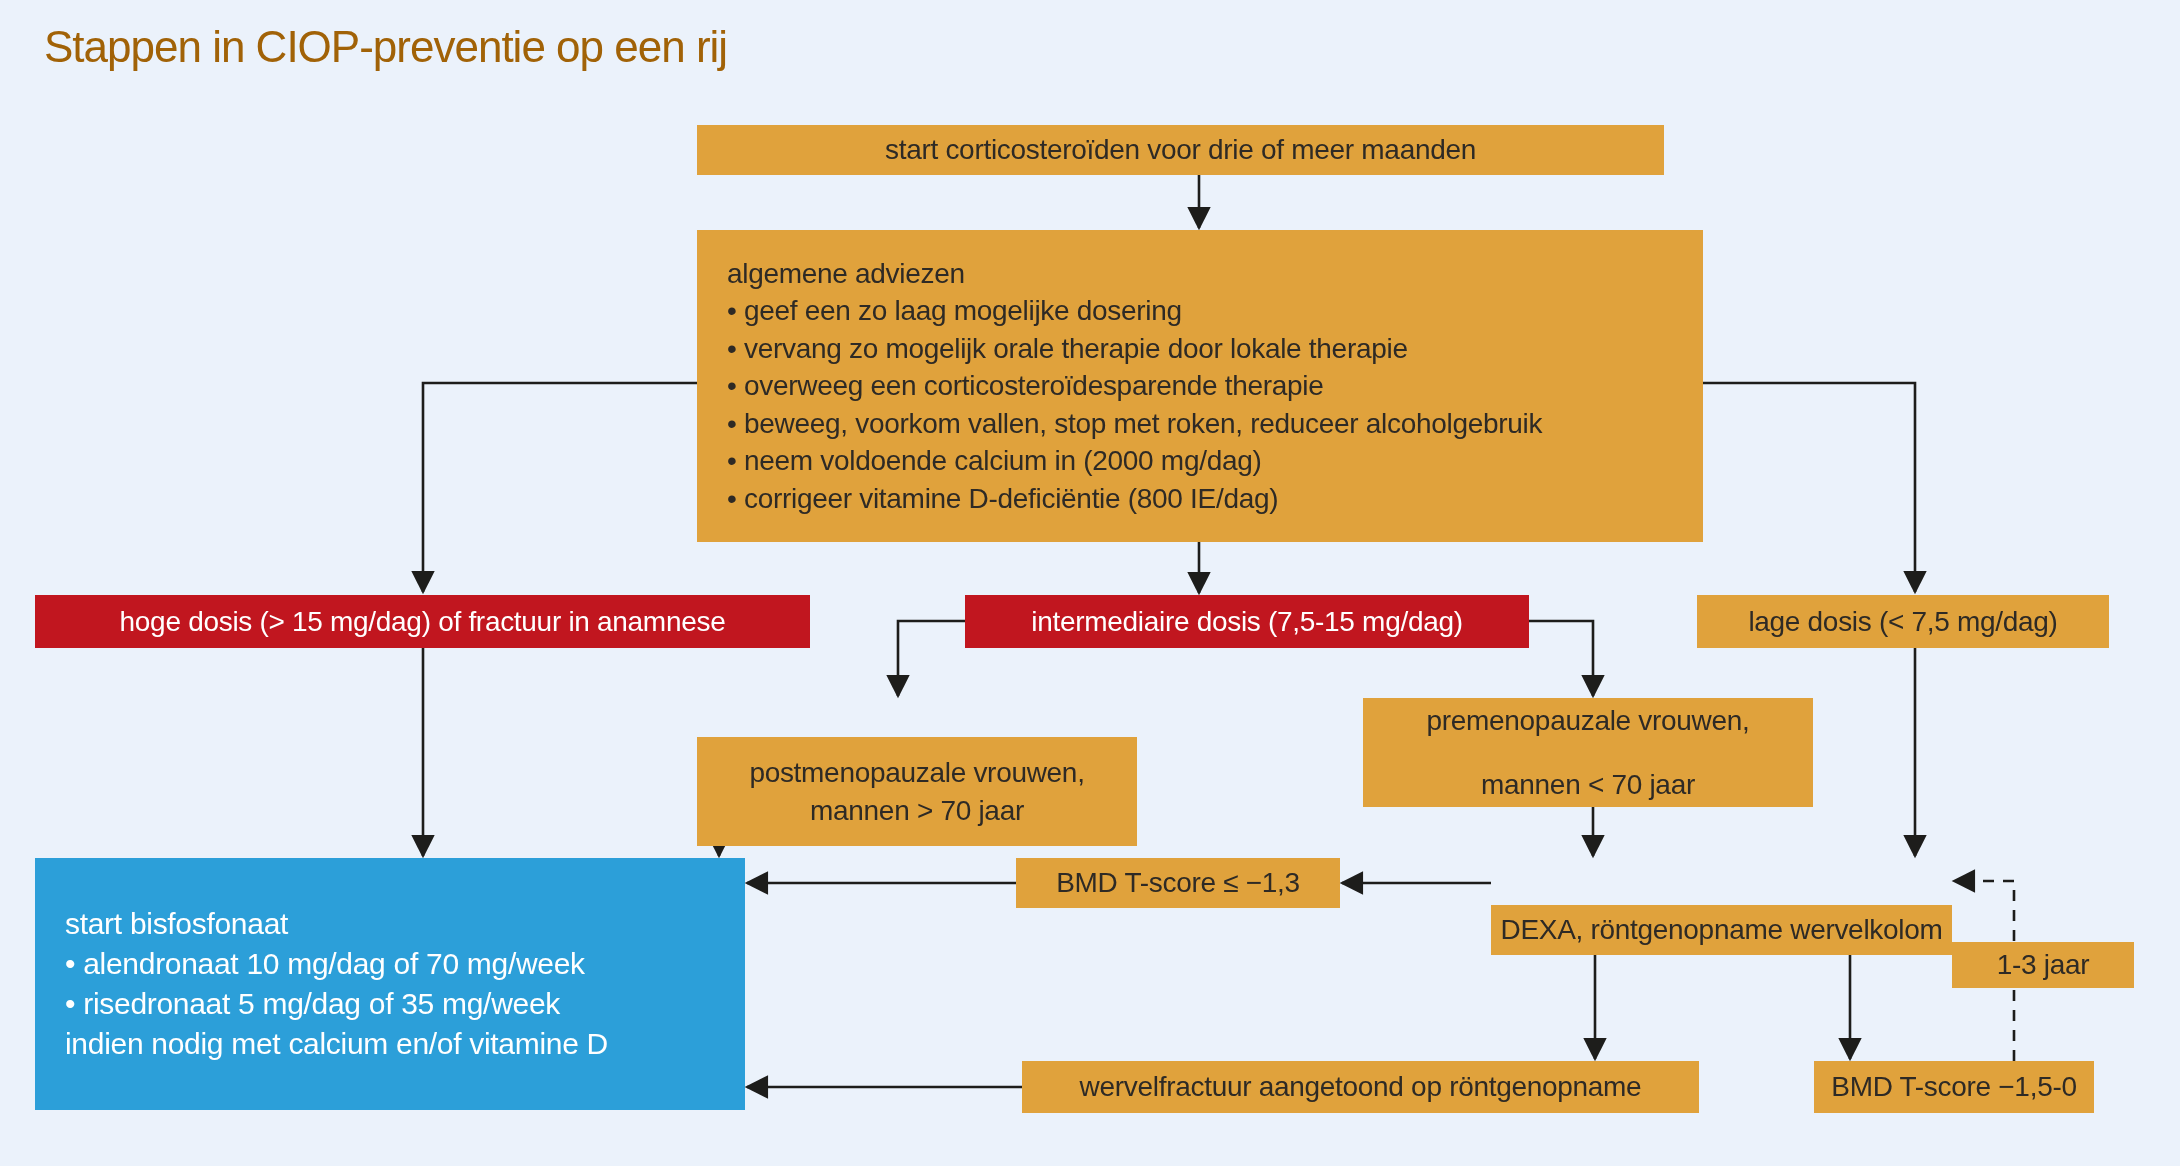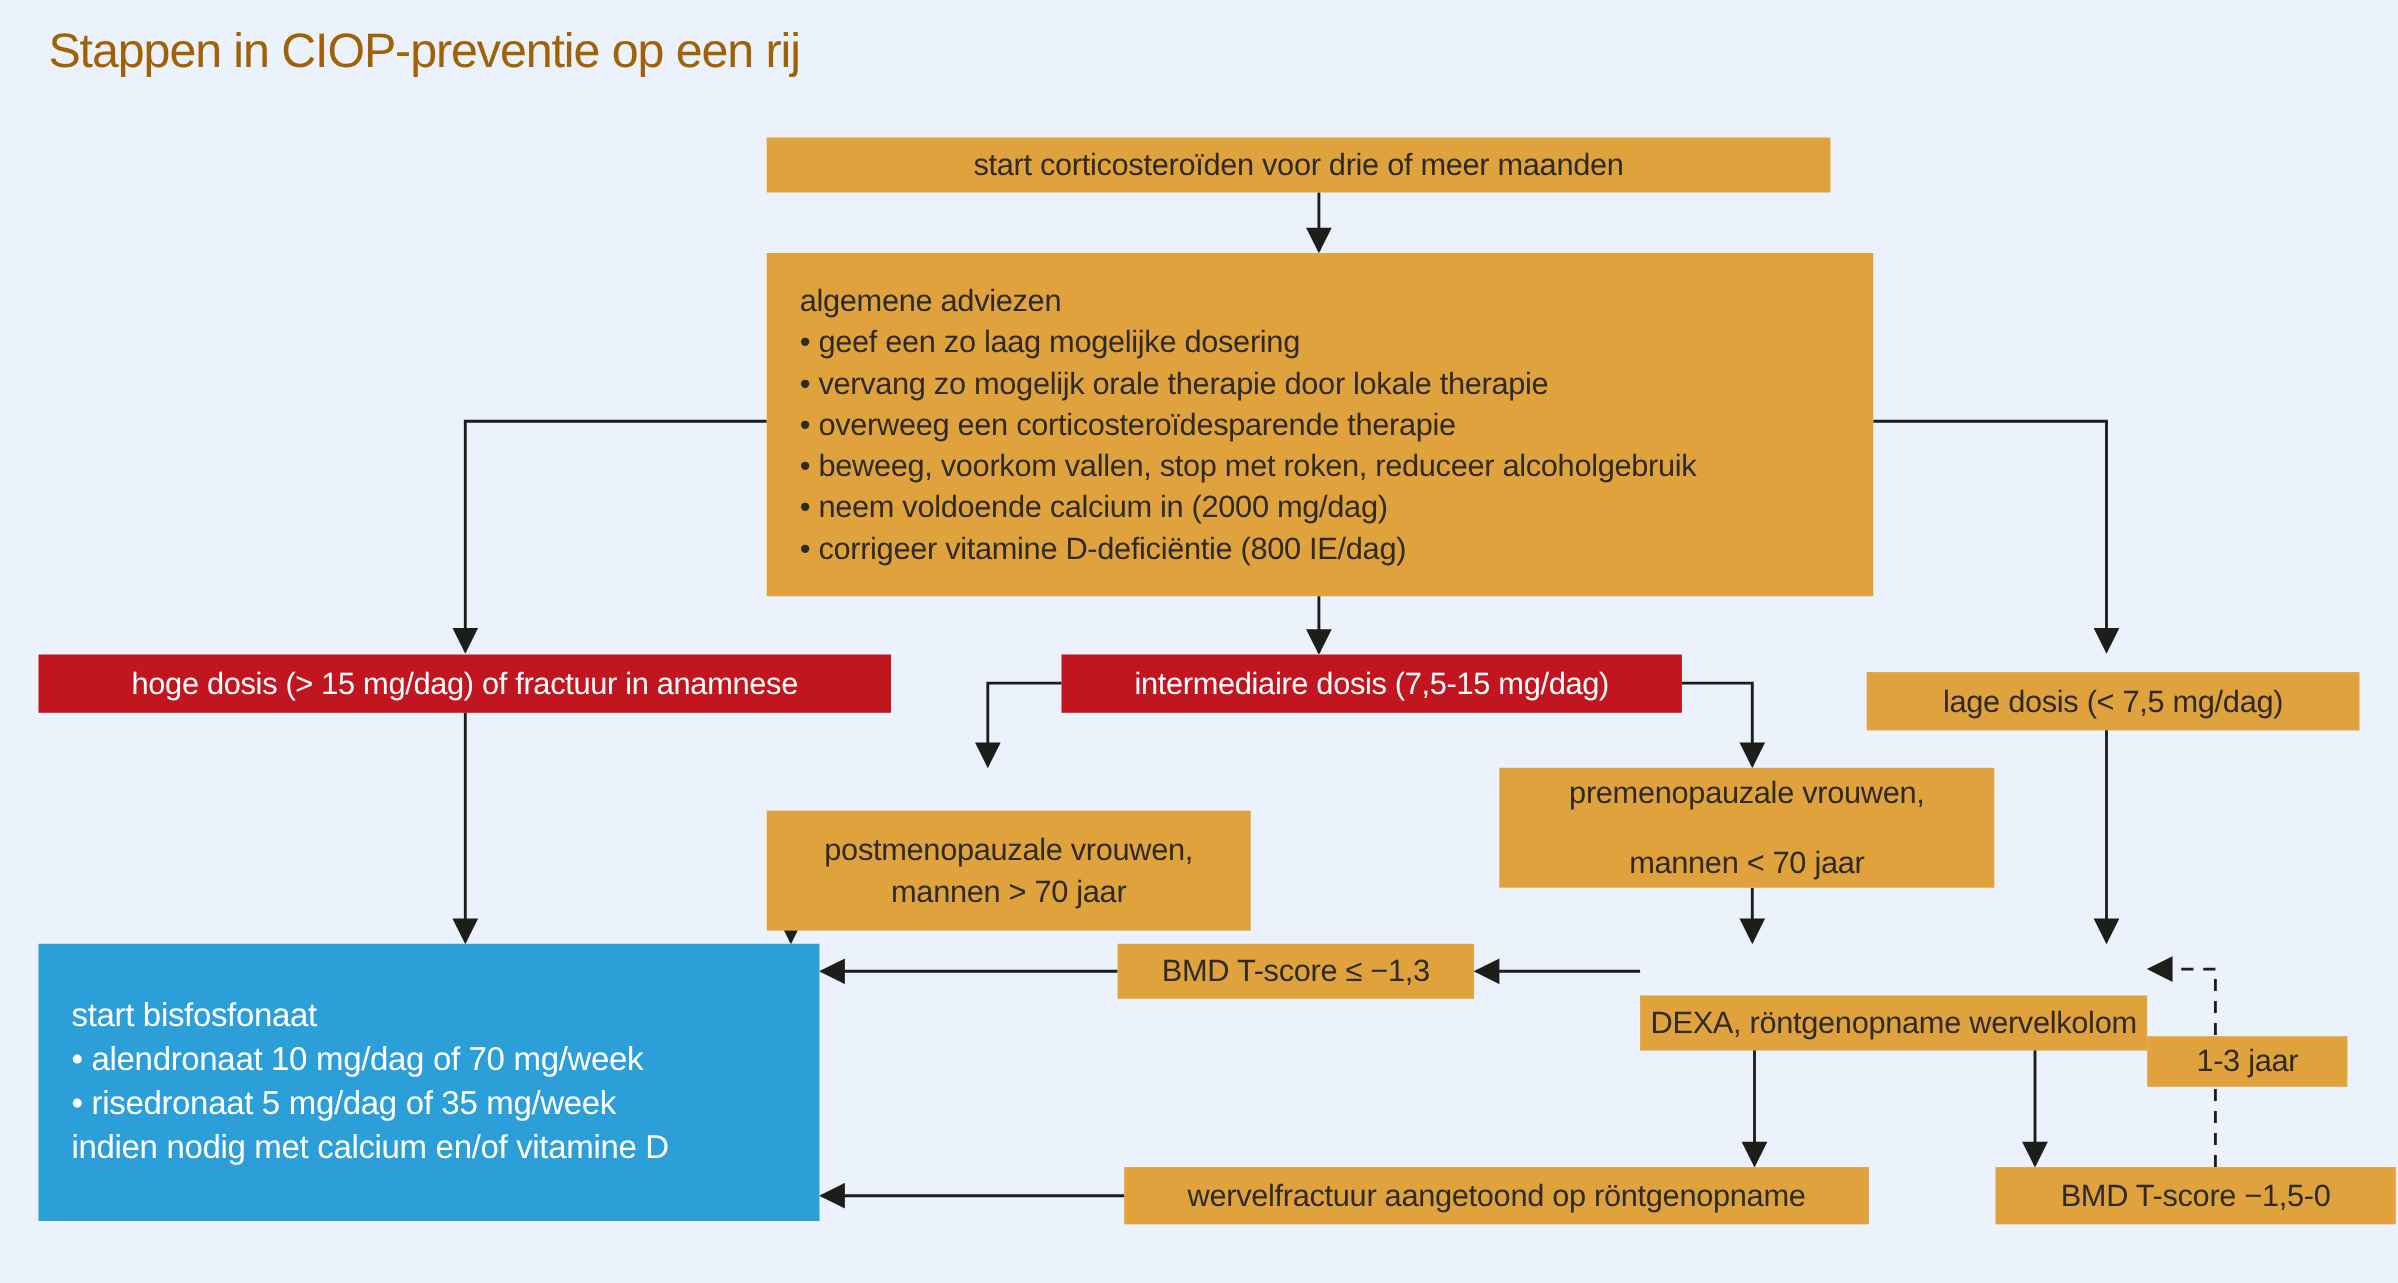--- a/index.html
+++ b/index.html
@@ -34,29 +34,29 @@
     flex-direction:column;text-align:left;
   }
   .two-line{flex-direction:column;line-height:38px;}
   .advies-line{line-height:37.5px;}
   .blue-line{line-height:40px;font-size:30px;}
   
   #node-start        {left:697px; top:125px; width:967px;height:50px;}
   #node-advies       {left:697px; top:230px; width:1006px;height:312px;padding:24px 30px;}
   #node-hoge-dosis   {left:35px;  top:595px; width:775px; height:53px;}
   #node-intermediair {left:965px; top:595px; width:564px; height:53px;}
-  #node-lage-dosis   {left:1697px;top:595px; width:448px; height:53px;margin-top:16px;}
+  #node-lage-dosis   {left:1697px;top:595px; width:412px; height:53px;}
   #node-postmeno     {left:697px; top:737px; width:440px; height:109px;}
   #node-premeno      {left:1363px;top:698px; width:450px; height:109px;gap:26px;}
   #node-bmd-laag     {left:1016px;top:858px; width:324px; height:50px;}
   #node-dexa         {left:1491px;top:858px; width:461px; height:50px;margin-top:47px;}
   #node-bisfosfonaat {left:35px;  top:858px; width:710px; height:252px;padding:20px 30px;}
   #node-wervelfract  {left:1022px;top:1061px;width:677px; height:52px;}
   #node-interval     {left:1952px;top:942px; width:182px; height:46px;}
-  #node-bmd-midden   {left:1814px;top:1061px;width:364px; height:52px;}
+  #node-bmd-midden   {left:1814px;top:1061px;width:280px; height:52px;}
 </style>
 </head>
 <body>
 
 <div id="canvas">
 
   <div id="page-title">Stappen in CIOP-preventie op een rij</div>
 
   <svg id="edges" width="2180" height="1166" viewBox="0 0 2180 1166">
     <defs>

